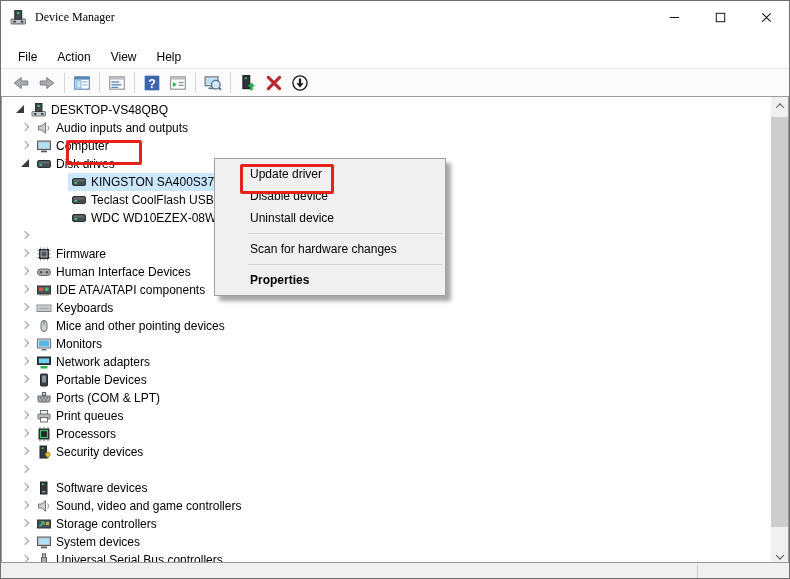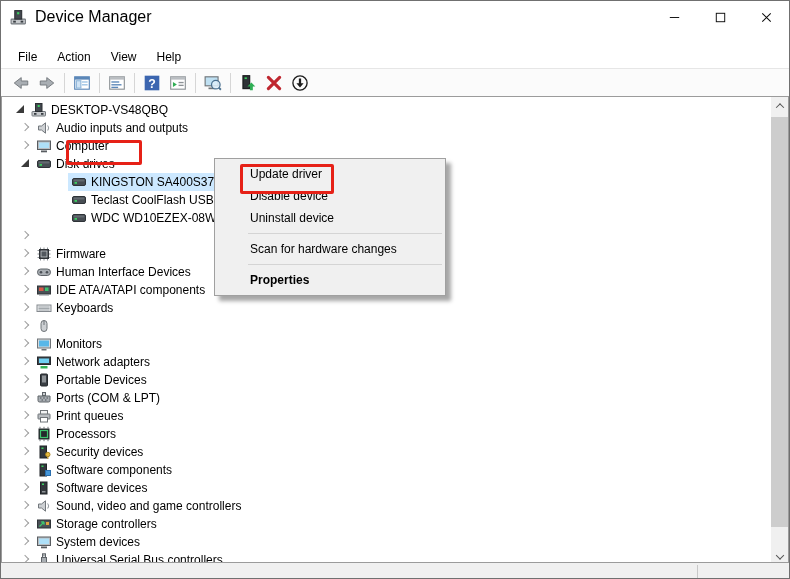--- a/index.html
+++ b/index.html
@@ -11,21 +11,21 @@
     background:#fff;
   }
   .window {
     position:relative; width:790px; height:579px;
     border:1px solid #707070; background:#fff; overflow:hidden;
   }
 
   
   .titlebar { height:32px; display:flex; align-items:center; background:#fff; }
   .title-icon { width:17px; height:17px; margin-left:9px; flex:none; }
-  .title-text { margin-left:8px; font-size:16px; }
+  .title-text { margin-left:8px; font-size:12px;font-family:Liberation Serif, serif; }
   .win-controls { margin-left:auto; display:flex; height:100%; }
   .win-btn { width:46px; height:100%; display:flex; align-items:center; justify-content:center; }
   .win-btn svg { width:15px; height:15px; }
 
   
   .menubar { height:23px; display:flex; align-items:center; padding-left:7px; background:#fff;margin-top:12px; }
   .menubar-item { padding:3px 10px; }
 
   
   .toolbar {
@@ -479,20 +479,21 @@
             </svg>
             <span class="trow-label">Keyboards</span>
           </span>
         </div>
         <div class="tree-row level-1 collapsed">
           <span class="chev"></span>
           <span class="hl">
             <svg class="ticon" viewBox="0 0 16 16">
               <use href="#sym-mouse-icon"></use>
             </svg>
+            <span class="trow-label">Mice and other pointing devices</span>
           </span>
         </div>
         <div class="tree-row level-1 collapsed">
           <span class="chev"></span>
           <span class="hl">
             <svg class="ticon" viewBox="0 0 16 16">
               <use href="#sym-monitor-icon"></use>
             </svg>
             <span class="trow-label">Monitors</span>
           </span>
@@ -546,26 +547,20 @@
           <span class="chev"></span>
           <span class="hl">
             <svg class="ticon" viewBox="0 0 16 16">
               <use href="#sym-security-device-icon"></use>
             </svg>
             <span class="trow-label">Security devices</span>
           </span>
         </div>
         <div class="tree-row level-1 collapsed">
           <span class="chev"></span>
-          <span class="hl">
-            <svg class="ticon" viewBox="0 0 16 16">
-              <use href="#sym-software-component-icon"></use>
-            </svg>
-            <span class="trow-label">Software components</span>
-          </span>
         </div>
         <div class="tree-row level-1 collapsed">
           <span class="chev"></span>
           <span class="hl">
             <svg class="ticon" viewBox="0 0 16 16">
               <use href="#sym-software-device-icon"></use>
             </svg>
             <span class="trow-label">Software devices</span>
           </span>
         </div>

